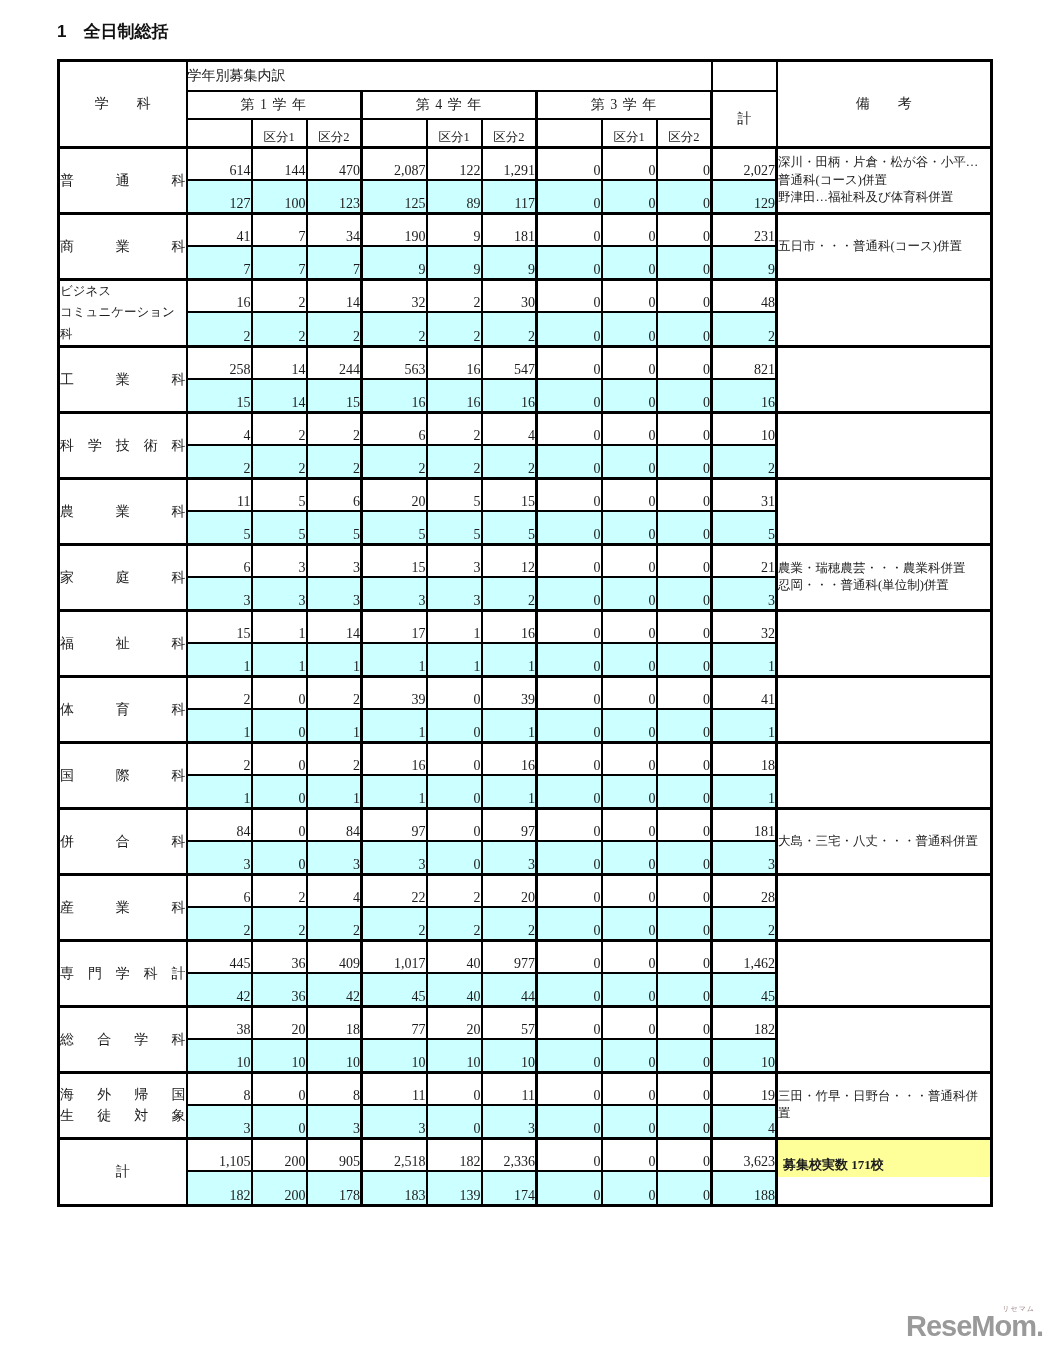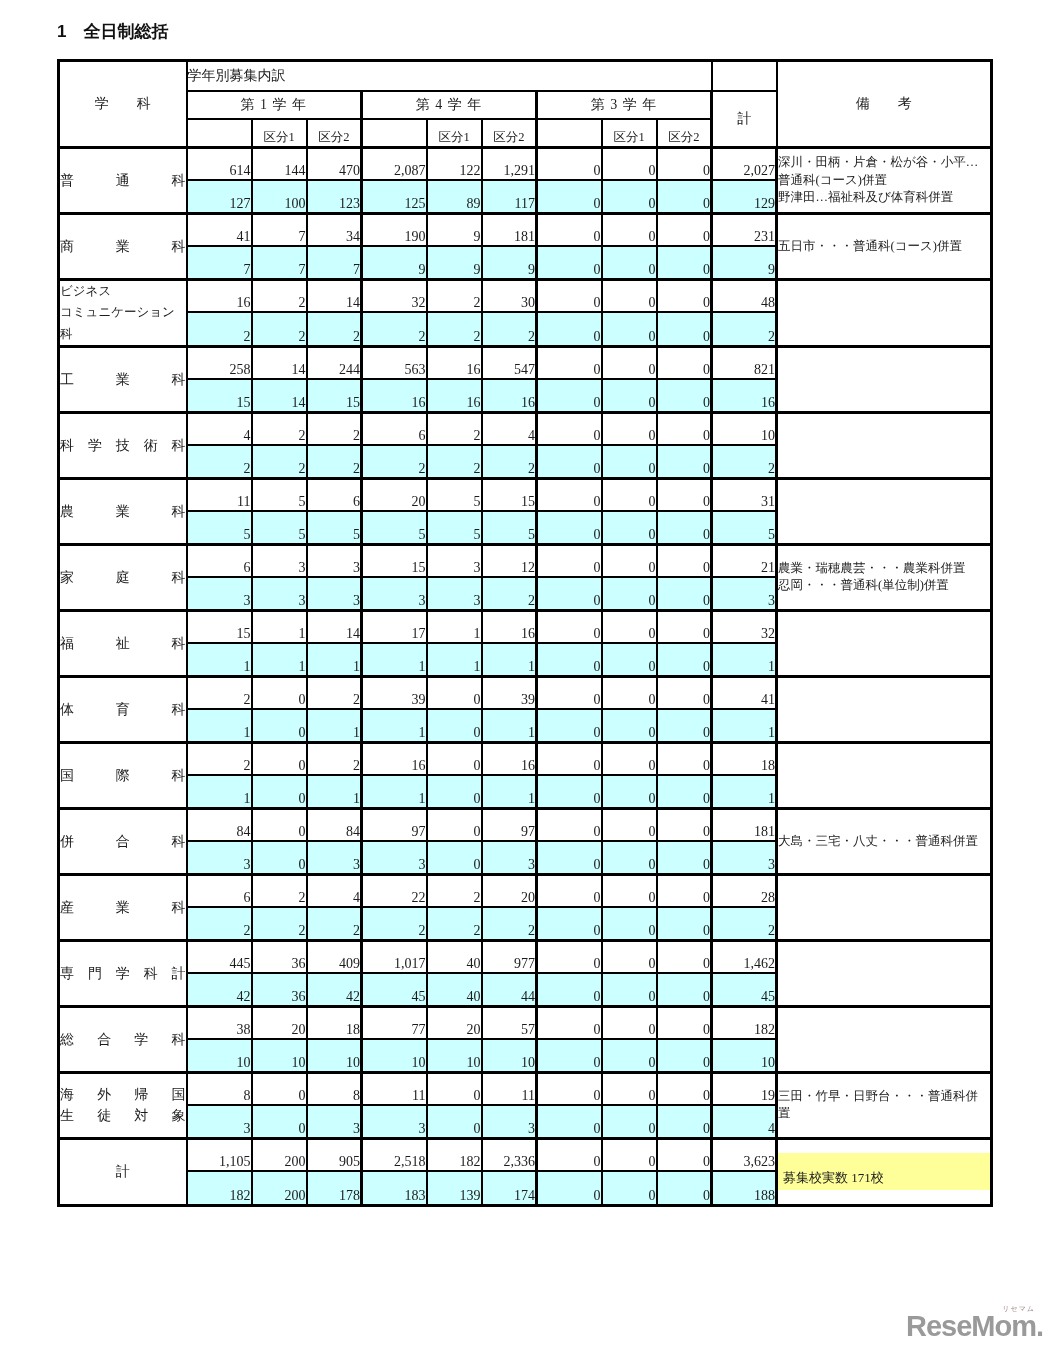--- a/index.html
+++ b/index.html
@@ -30,21 +30,21 @@
   .lbl-center{text-align:center;}
   .lbl-small{font-size:12.5px;line-height:1.7;}
   .jline{display:flex;justify-content:space-between;}
   .val{text-align:right;vertical-align:bottom;font-size:14px;padding:0 6px 1px 0;}
   .top-cell{height:30px;border-bottom:1px solid #3a3a3a;background:#fff;}
   .cyan{height:31px;background:#CCFFFF;border-top:1px solid #3a3a3a;padding-bottom:3px;}
   .rowsep{border-bottom-width:3px !important;}
   .rmk{font-size:12.5px;text-align:left;vertical-align:middle;padding:2px 3px 2px 4px;
        white-space:pre-line;line-height:1.4;border-left-width:3px;}
   .rmk-flag{padding:0;}
-  .rmk-flex{display:flex;flex-direction:column;justify-content:center;height:64px;}
+  .rmk-flex{display:flex;flex-direction:column;justify-content:flex-start;height:64px;font-weight:bold;}
   .yellow-note{background:#FFFF99;height:37px;box-sizing:border-box;display:flex;
                align-items:flex-end;padding:2px 4px 3px 5px;font-size:13px;}
   .footnote{width:933px;margin-left:57px;text-align:right;font-size:13.5px;margin-top:4px;color:#222;}
   .logo{position:absolute;right:10px;bottom:26px;}
   .logo-ruby{position:absolute;top:-6px;right:8px;font-size:7px;color:#a38c8c;letter-spacing:1px;}
   .logo-text{font-family:"Liberation Sans","DejaVu Sans",sans-serif;font-weight:bold;
              font-size:29px;color:#9a9a9a;letter-spacing:-1px;}
 </style>
 </head>
 <body>

